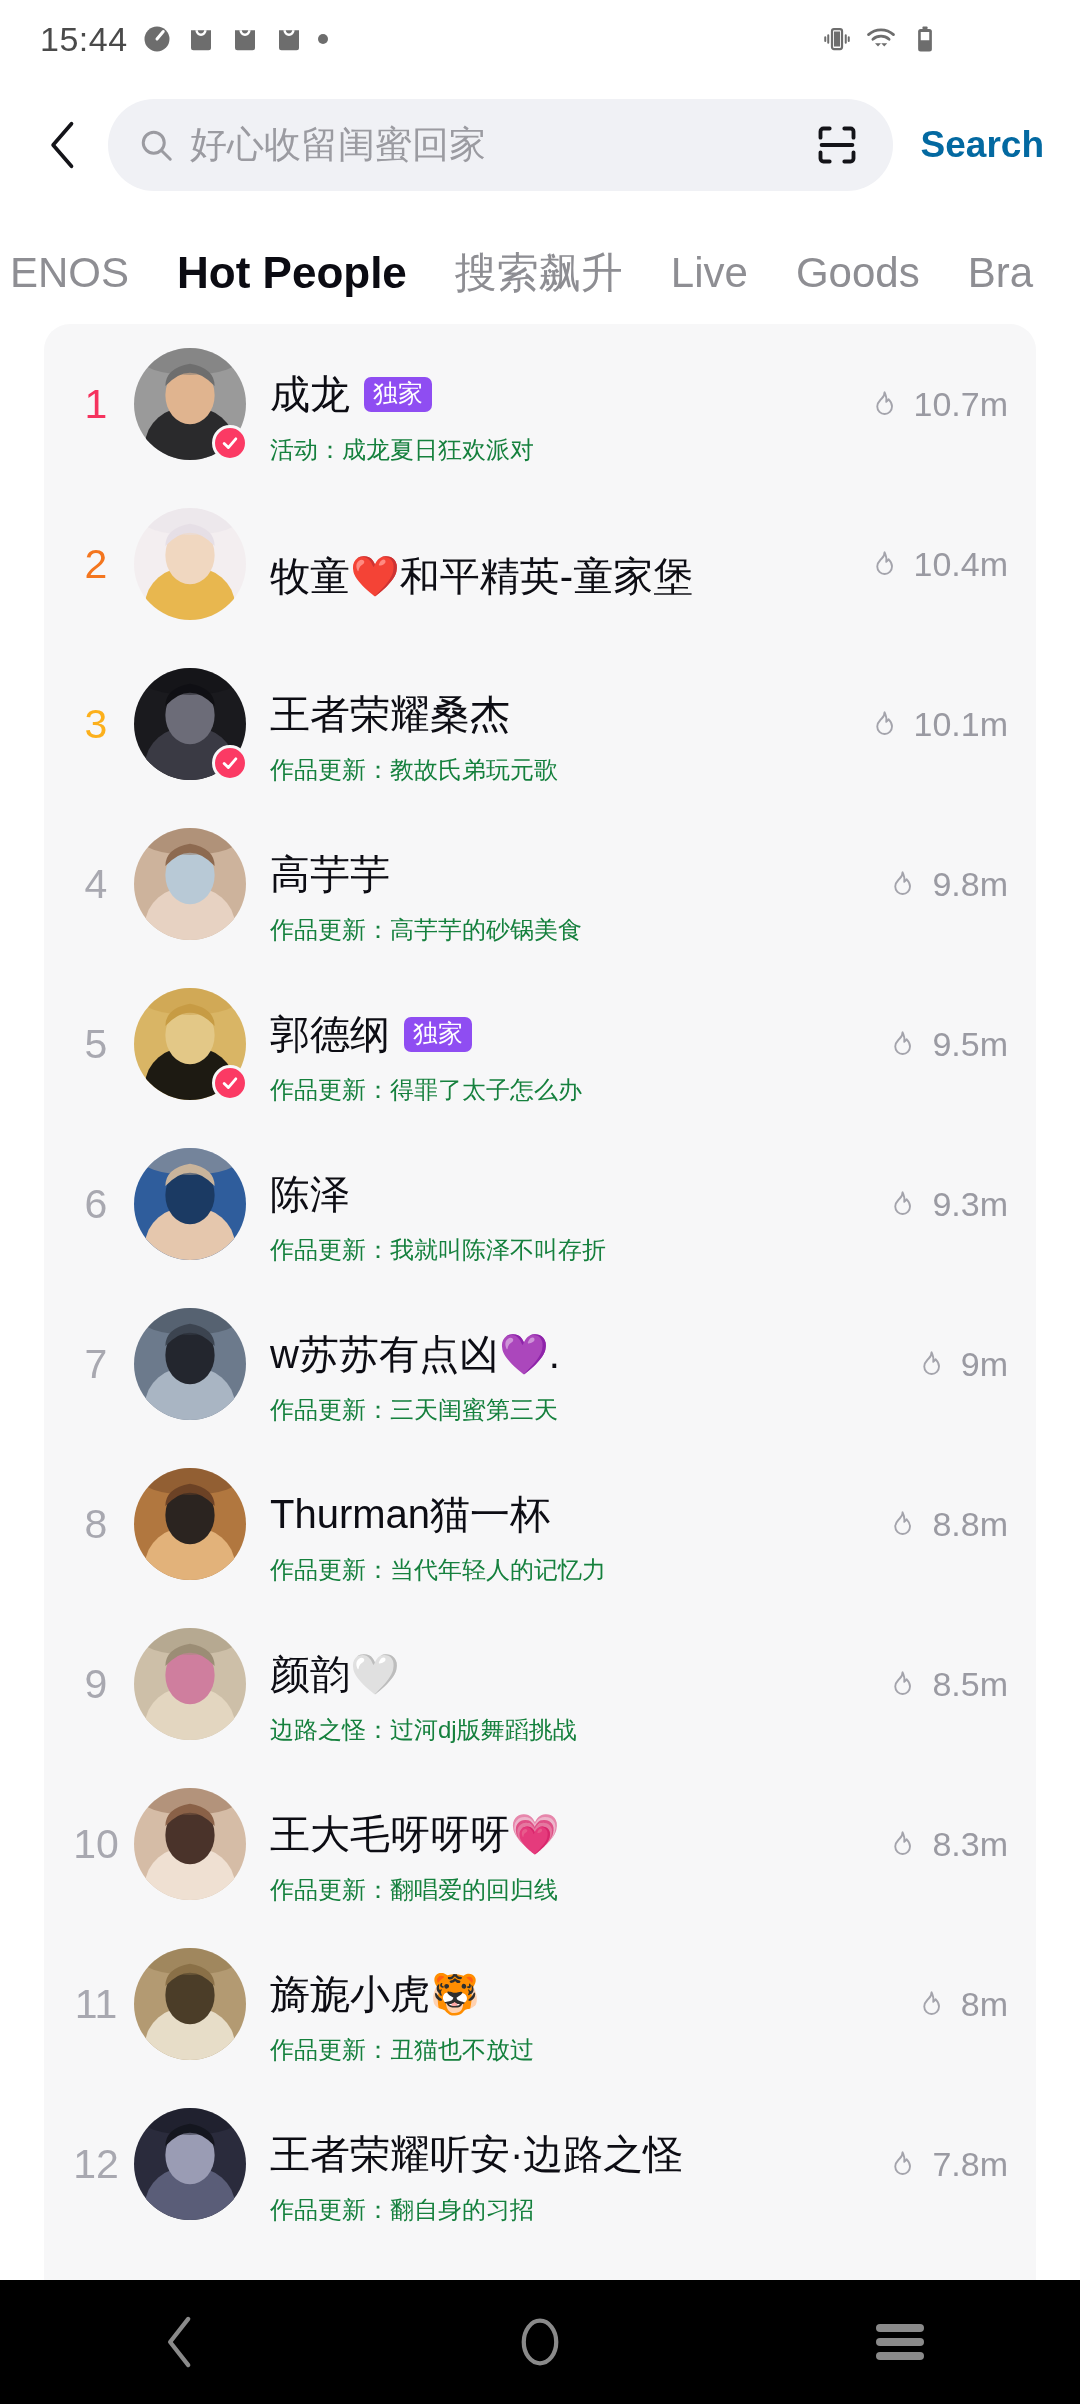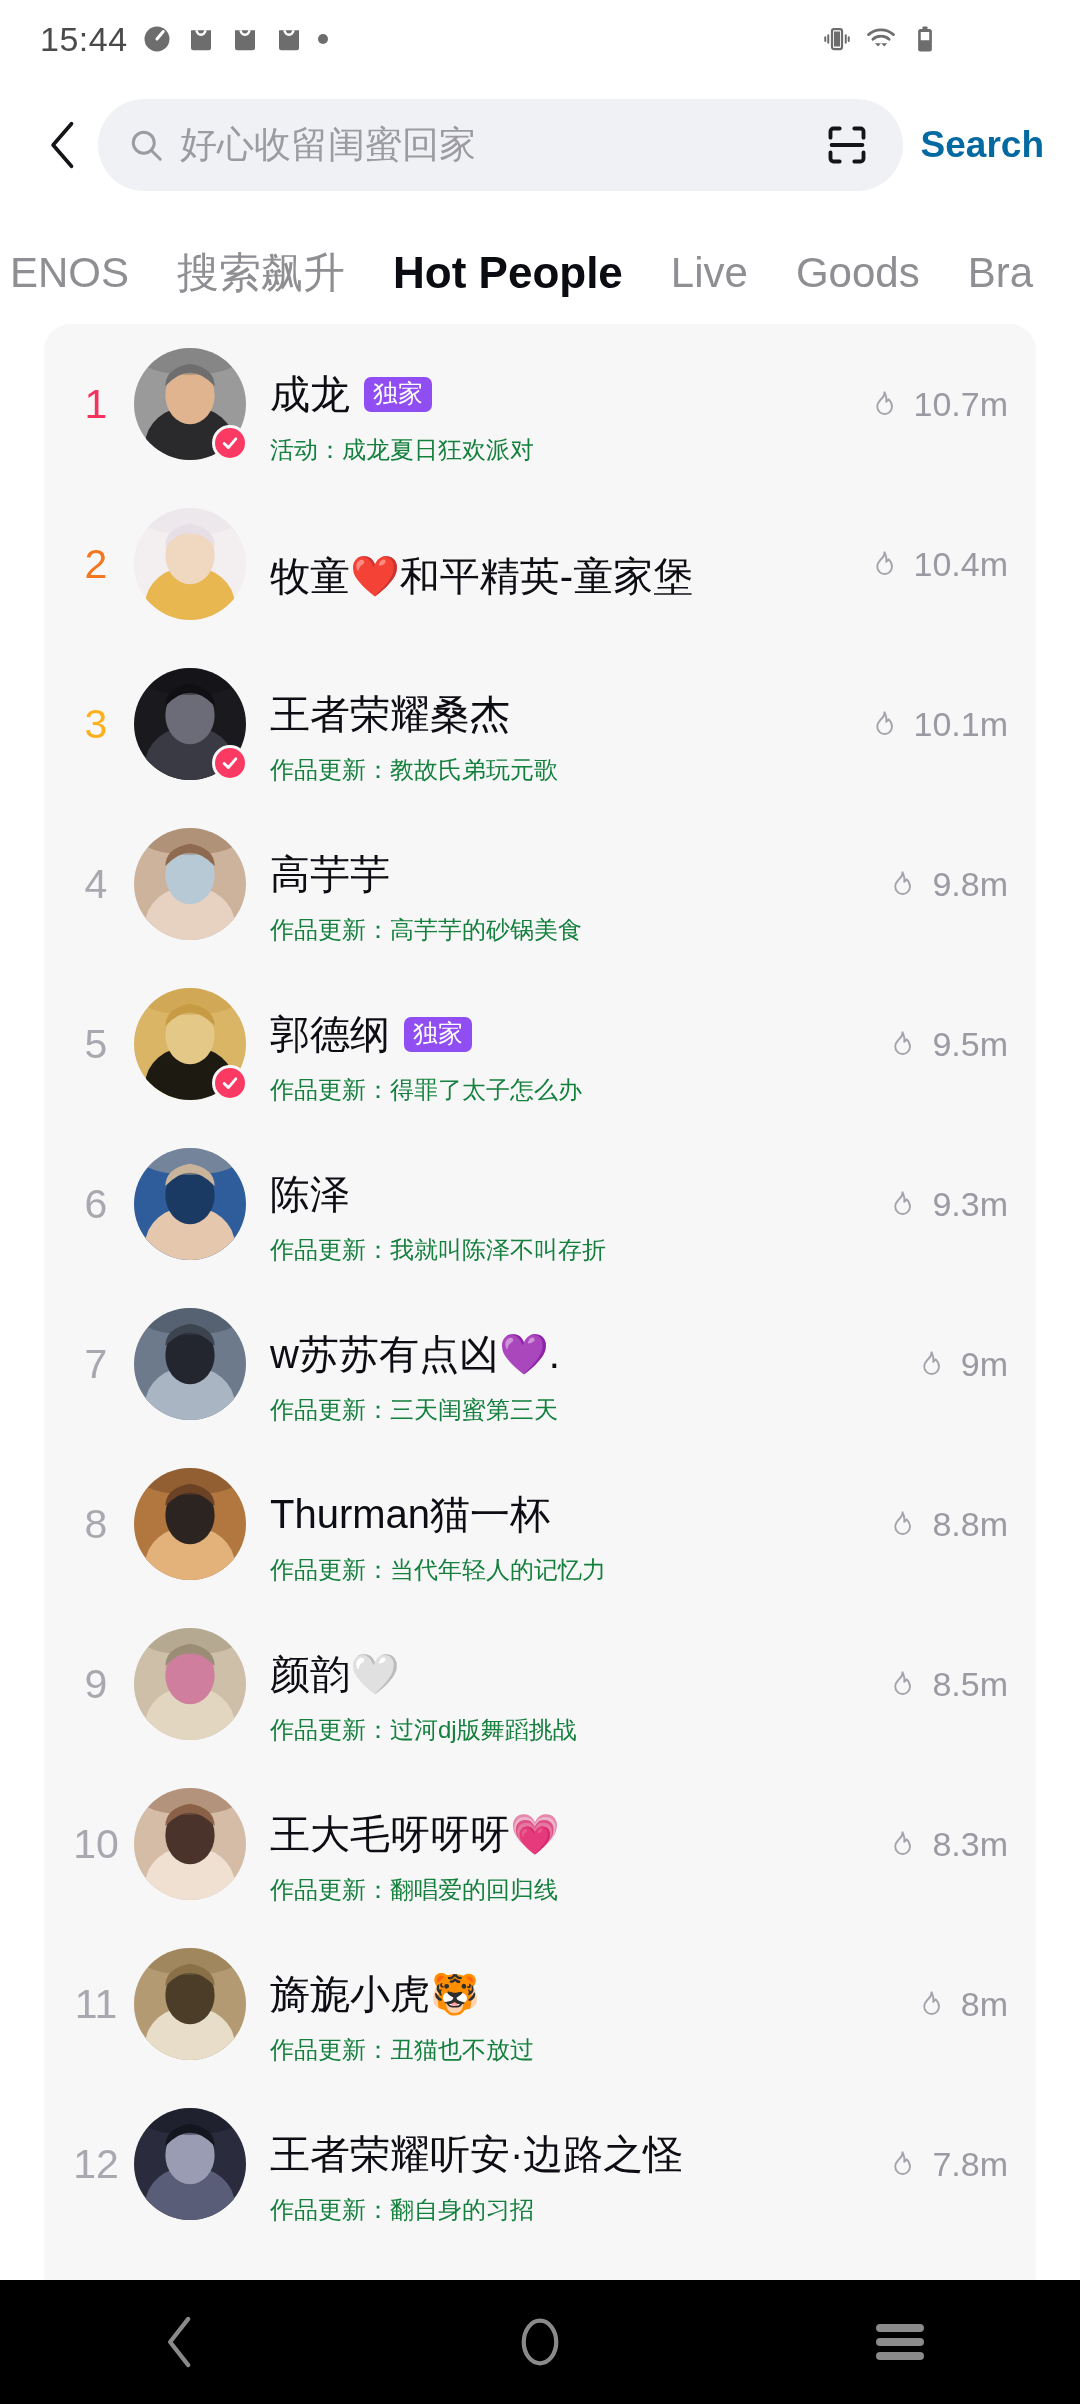--- a/index.html
+++ b/index.html
@@ -19,21 +19,21 @@
   }
   .sb-left { display: flex; align-items: center; gap: 14px; }
   .sb-time { font-size: 34px; color: #4a4a4a; letter-spacing: 0.5px; font-weight: 400; }
   .sb-ico { width: 30px; height: 30px; fill: #6d6d6d; display: block; }
   .sb-dot { width: 10px; height: 10px; border-radius: 50%; background: #6d6d6d; }
   .sb-right { display: flex; align-items: center; gap: 14px; }
 
   
   .searchbar {
     position: absolute; top: 86px; left: 0; width: 1080px; height: 118px;
-    display: flex; align-items: center; padding: 0 22px 0 28px; 
+    display: flex; align-items: center; padding: 0 22px 0 28px; gap: 10px;
   }
   .backbtn { width: 70px; height: 80px; display: flex; align-items: center; justify-content: center; }
   .backbtn svg { width: 34px; height: 50px; }
   .searchfield {
     flex: 1; height: 92px; background: #f0f1f5; border-radius: 46px;
     display: flex; align-items: center; padding: 0 34px 0 30px; gap: 16px;
   }
   .search-ico { width: 36px; height: 36px; flex: 0 0 auto; }
   .search-text { flex: 1; font-size: 37px; color: #9b9ba1; white-space: nowrap; overflow: hidden; }
   .scan-ico { width: 44px; height: 44px; flex: 0 0 auto; }
@@ -166,25 +166,25 @@
         <path d="M3.6 12h16.8" stroke="#141419" stroke-width="2.1" stroke-linecap="round"></path>
       </svg>
     </div>
     <div class="searchbtn">Search</div>
   </div>
 
   <div class="tabs">
     <div class="tab first">
       <span>ENOS</span>
     </div>
+    <div class="tab active">
+      <span>Hot People</span>
+    </div>
     <div class="tab">
       <span>搜索飙升</span>
-    </div>
-    <div class="tab active">
-      <span>Hot People</span>
     </div>
     <div class="tab">
       <span>Live</span>
     </div>
     <div class="tab">
       <span>Goods</span>
     </div>
     <div class="tab">
       <span>Bra</span>
     </div>
@@ -425,21 +425,21 @@
               <ellipse cx="50" cy="42" rx="22" ry="26" fill="#cf7e9e"></ellipse>
               <path d="M28 34 Q50 10 72 34 Q72 18 50 14 Q28 18 28 34Z" fill="#9c8d76"></path>
               <ellipse cx="50" cy="8" rx="46" ry="16" fill="#9c8d76" opacity="0.45"></ellipse>
             </svg>
           </div>
         </div>
         <div class="rowtext">
           <div class="nameline">
             <span class="name">颜韵🤍</span>
           </div>
-          <div class="subtitle">作品更新：过河dj版舞蹈挑战</div>
+          <div class="subtitle">边路之怪：过河dj版舞蹈挑战</div>
         </div>
         <div class="heat">
           <svg viewBox="0 0 24 24">
             <path d="M12.4 2.6c.4 3-1.6 4.3-3.2 6-1.5 1.6-2.6 3.2-2.6 5.4 0 3.4 2.7 6 5.9 6s5.9-2.6 5.9-6c0-2.7-1.4-4.4-2.8-5.9-.3 1.1-1 1.9-1.8 2.2.5-2.7-.3-5.4-1.4-7.7z" fill="none" stroke="#a4a4ac" stroke-width="1.5" stroke-linejoin="round"></path>
           </svg>
           <span class="heat-val">8.5m</span>
         </div>
       </div>
       <div class="row">
         <div class="rank ">10</div>

